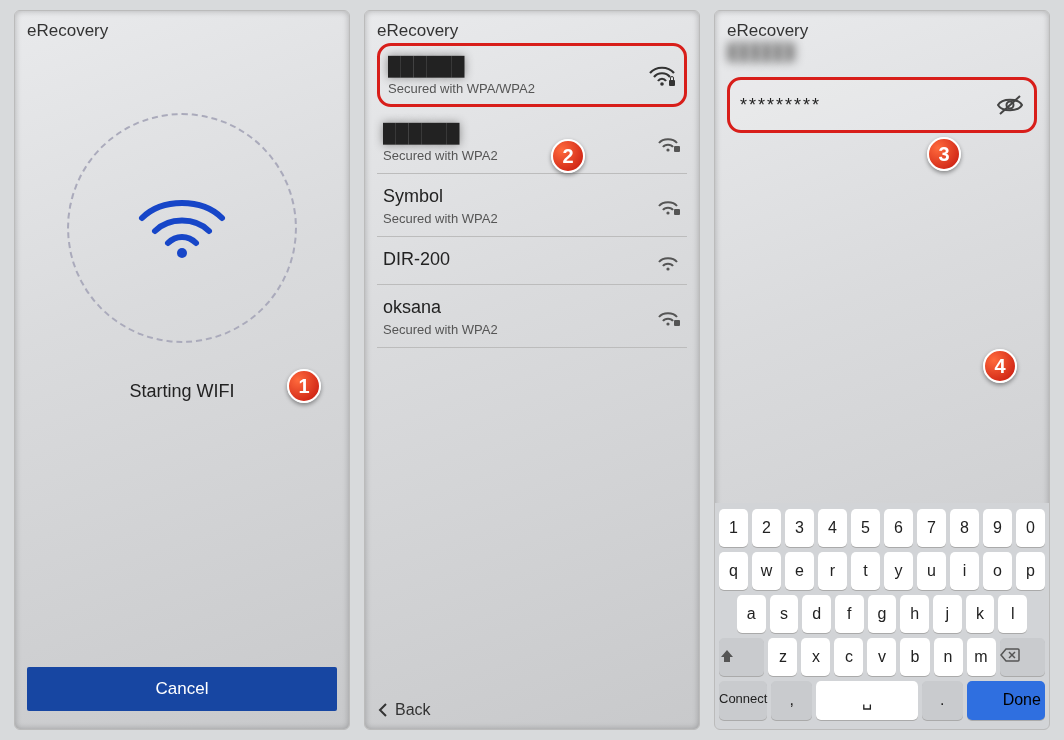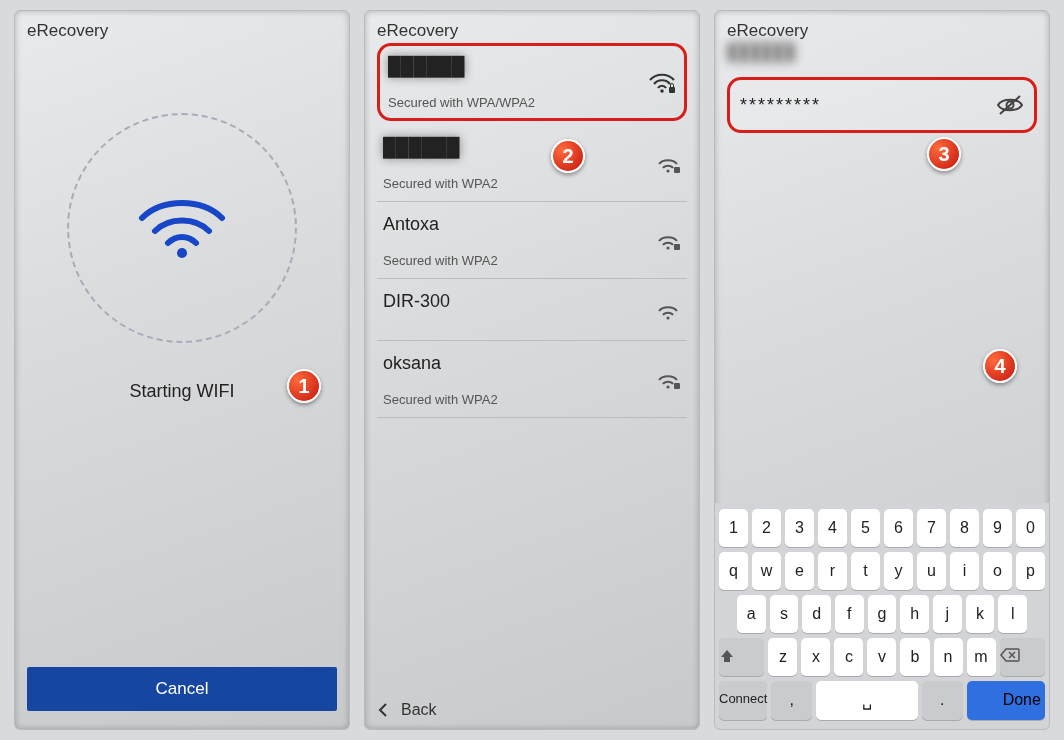--- a/index.html
+++ b/index.html
@@ -43,24 +43,24 @@
   }
 
   
   .wifi-list { padding: 0 12px; }
   .wifi-item {
     display:flex; align-items:center; justify-content:space-between;
     padding: 12px 6px 10px; border-bottom:1px solid #bcbcbc;
   }
   .wifi-item .left {}
   .wifi-name { font-size:18px; color:#222; }
-  .wifi-sec { font-size:13px; color:#555; margin-top:18px; }
+  .wifi-sec { font-size:13px; color:#555; margin-top:4px; }
   .wifi-icon { color:#444; }
   .wifi-item.highlighted { border:3px solid #d81e1a; border-radius:14px; padding:10px 8px 8px; margin-bottom:4px; }
-  .back-row { position:absolute; bottom:10px; left:12px; display:flex; align-items:center; color:#333; font-size:16px; gap:12px;}
+  .back-row { position:absolute; bottom:10px; left:12px; display:flex; align-items:center; color:#333; font-size:16px; gap:6px;}
 
   
   .pw-row {
     margin: 10px 12px 0; padding:14px 10px;
     border:3px solid #d81e1a; border-radius:14px;
     display:flex; align-items:center; justify-content:space-between;
     color:#222; font-size:18px; letter-spacing:2px;
     background: rgba(255,255,255,.15);
   }
   .btn-row { margin: 0 12px; }
@@ -154,36 +154,36 @@
             <path d="M4 10 C8 5,18 5,22 10" stroke="#555" stroke-width="2" fill="none"></path>
             <path d="M8 14 C10 11,16 11,18 14" stroke="#555" stroke-width="2" fill="none"></path>
             <circle cx="13" cy="17" r="1.6" fill="#555"></circle>
             <rect x="19" y="13" width="6" height="6" rx="1" fill="#555"></rect>
           </svg>
       </span>
     </div>
 
     <div class="wifi-item">
       <div class="left">
-        <div class="wifi-name">Antoxa</div>
+        <div class="wifi-name">Symbol</div>
         <div class="wifi-sec">Secured with WPA2</div>
       </div>
       <span class="wifi-icon">
         <svg width="26" height="20" viewBox="0 0 26 20">
             <path d="M4 10 C8 5,18 5,22 10" stroke="#555" stroke-width="2" fill="none"></path>
             <path d="M8 14 C10 11,16 11,18 14" stroke="#555" stroke-width="2" fill="none"></path>
             <circle cx="13" cy="17" r="1.6" fill="#555"></circle>
             <rect x="19" y="13" width="6" height="6" rx="1" fill="#555"></rect>
           </svg>
       </span>
     </div>
 
     <div class="wifi-item">
       <div class="left">
-        <div class="wifi-name">DIR-300</div>
+        <div class="wifi-name">DIR-200</div>
         <div class="wifi-sec"></div>
       </div>
       <span class="wifi-icon">
         <svg width="26" height="20" viewBox="0 0 26 20">
             <path d="M4 10 C8 5,18 5,22 10" stroke="#555" stroke-width="2" fill="none"></path>
             <path d="M8 14 C10 11,16 11,18 14" stroke="#555" stroke-width="2" fill="none"></path>
             <circle cx="13" cy="17" r="1.6" fill="#555"></circle>
           </svg>
       </span>
     </div>

